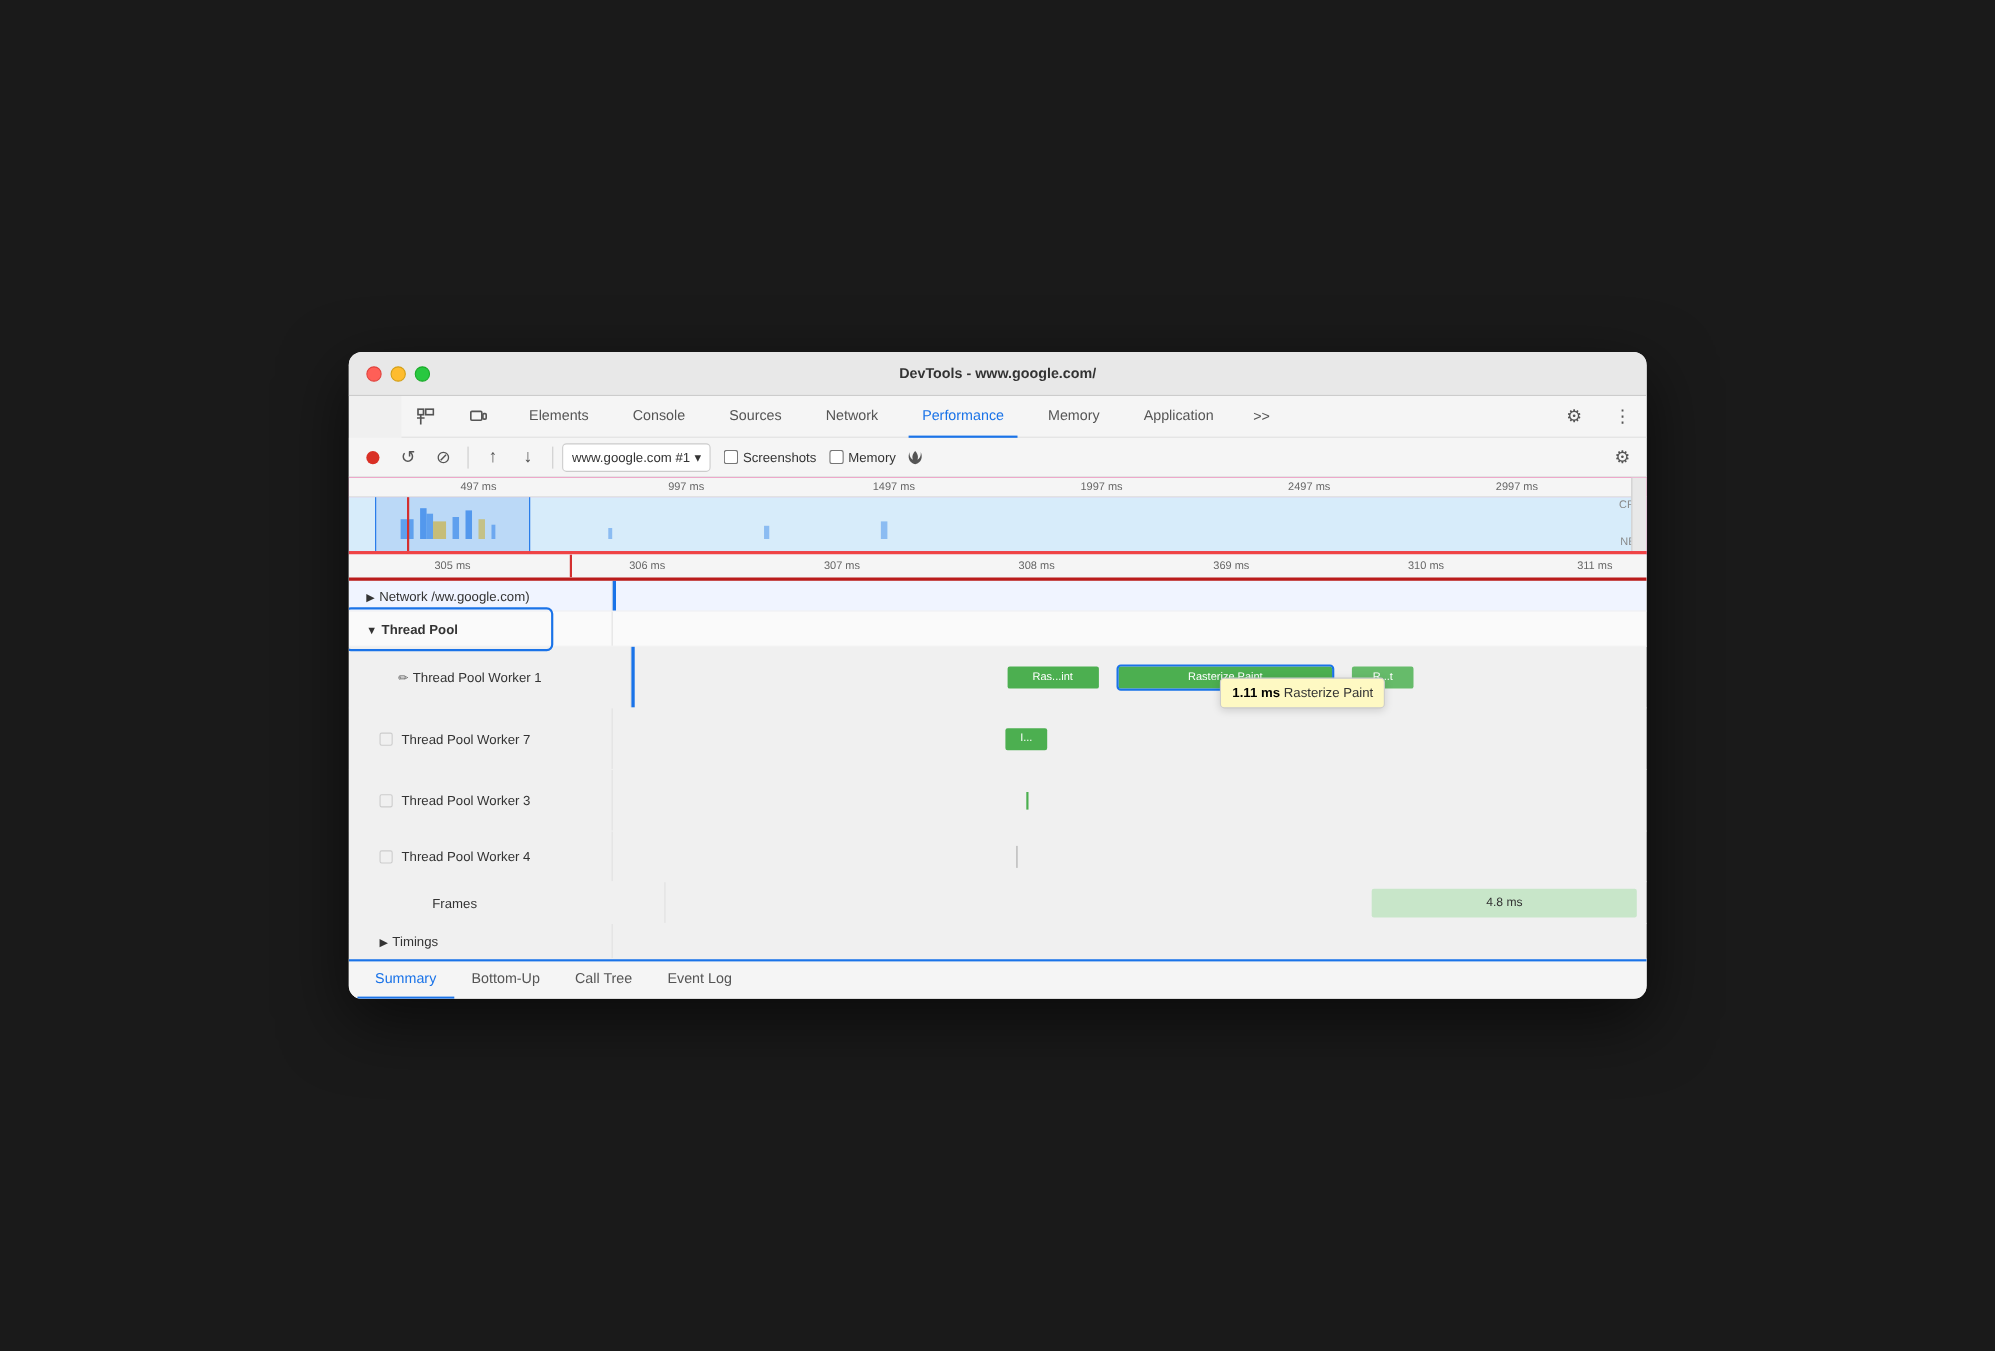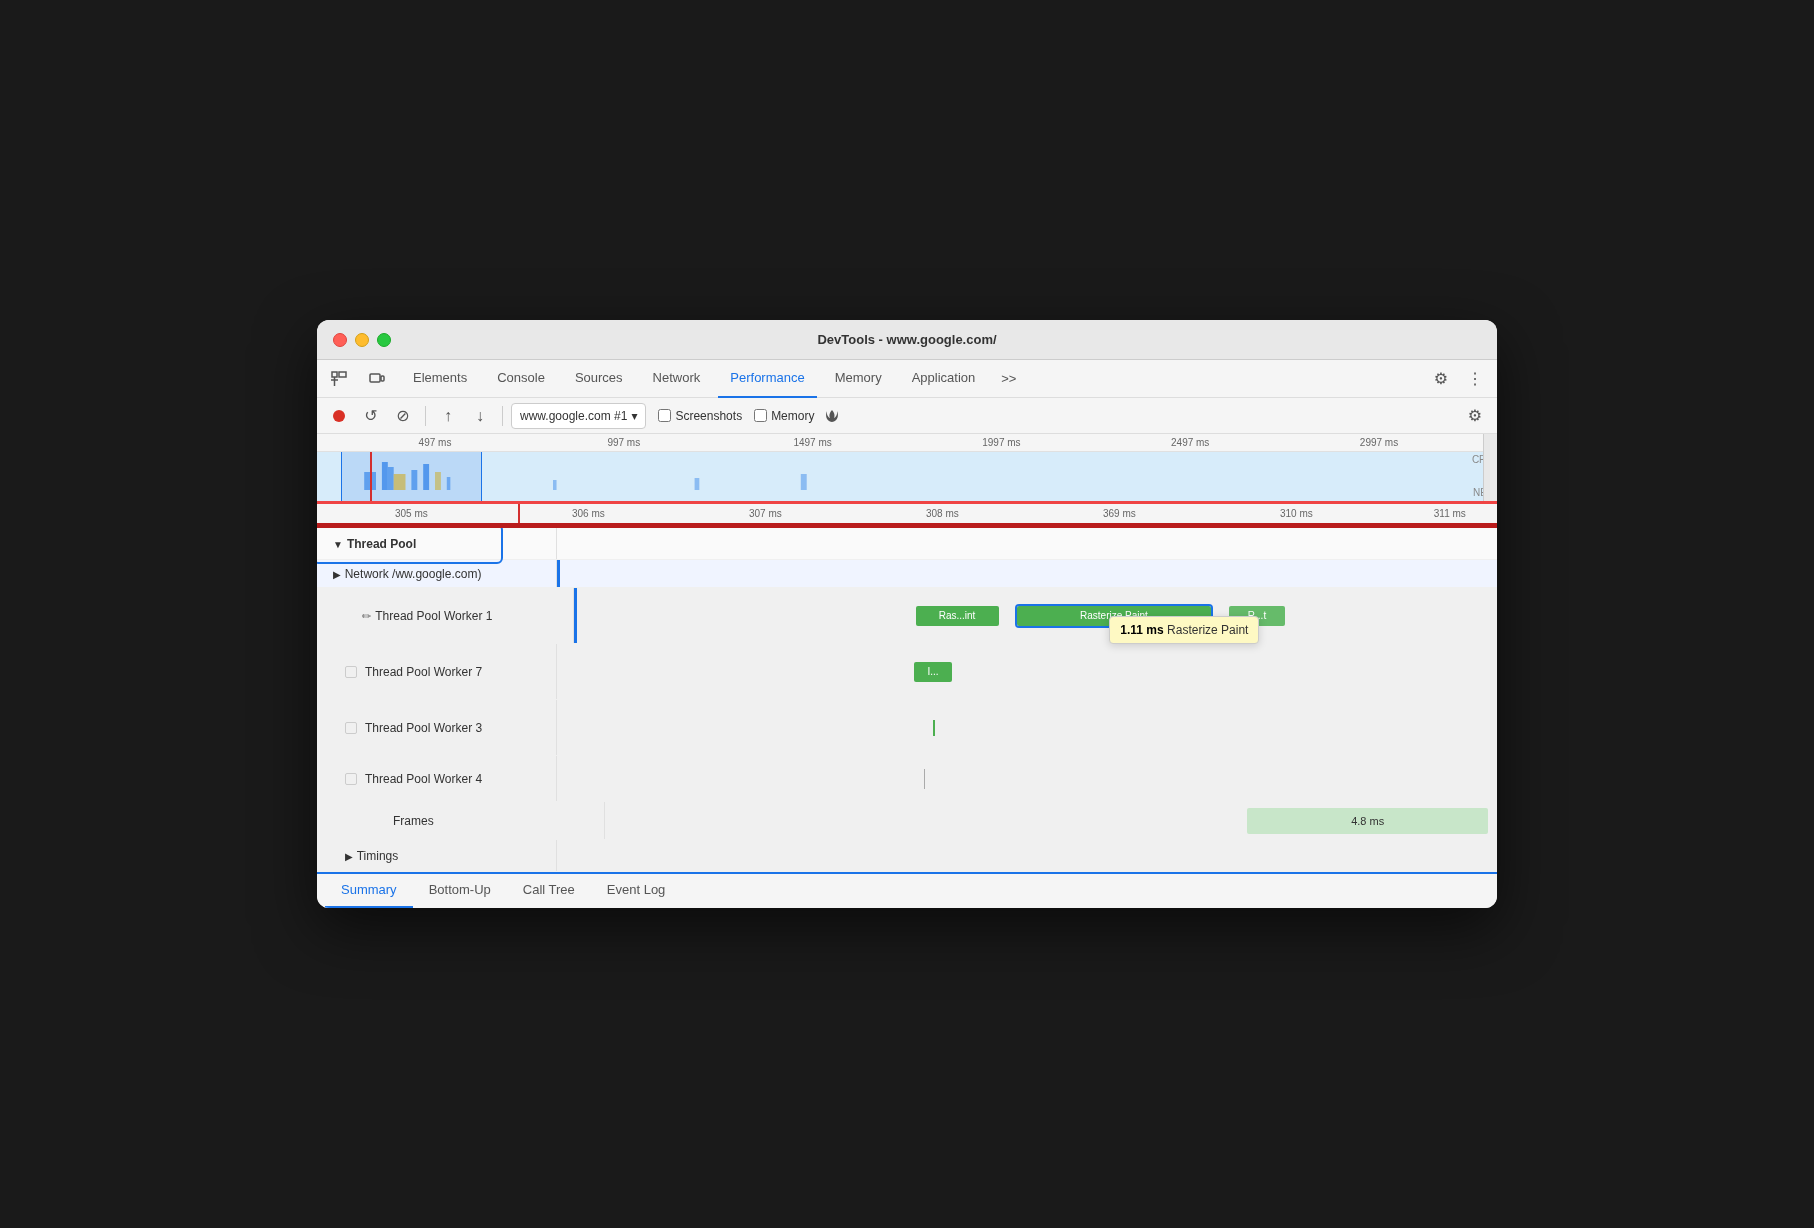--- a/index.html
+++ b/index.html
@@ -50,21 +50,22 @@
       color: #333;
     }
     
     .tabbar {
       background: #f5f5f5;
       border-bottom: 1px solid #ddd;
       display: flex;
       align-items: center;
       padding: 0 8px;
       height: 38px;
-      gap: 6px;
+      gap: 16px;
+      margin-left: 48px;
     }
     .devtools-icon {
       width: 28px;
       height: 28px;
       display: flex;
       align-items: center;
       justify-content: center;
       color: #555;
       font-size: 16px;
       cursor: pointer;
@@ -201,21 +202,21 @@
       top: 0;
       width: 14px;
       height: 100%;
       background: #e8e8e8;
       border-left: 1px solid #ccc;
     }
     
     .detail-ruler {
       height: 24px;
       background: #f5f5f5;
-      border-bottom: 5px solid #b91c1c;
+      border-bottom: 3px solid #b91c1c;
       display: flex;
       align-items: center;
       position: relative;
       overflow: hidden;
     }
     .detail-ruler-tick {
       position: absolute;
       font-size: 10px;
       color: #666;
       transform: translateX(-50%);
@@ -507,39 +508,39 @@
     <span class="detail-ruler-tick" style="left:53%">308 ms</span>
     <span class="detail-ruler-tick" style="left:68%">369 ms</span>
     <span class="detail-ruler-tick" style="left:83%">310 ms</span>
     <span class="detail-ruler-tick" style="left:96%">311 ms</span>
 
     <div style="position:absolute;left:17%;top:0;bottom:0;width:2px;background:#d32f2f;pointer-events:none;"></div>
   </div>
 
   <div class="tracks-container">
 
+    <div class="track-row network-row" style="height:28px;background:#f0f4ff;">
+      <div class="track-label">
+        <span class="icon-chevron-right"></span>
+        <span>Network /ww.google.com)</span>
+      </div>
+      <div class="track-content">
+        <div class="left-accent"></div>
+      </div>
+    </div>
+
     <div class="track-row thread-pool-header" style="position:relative;">
       <div class="track-label" style="font-weight:600;">
         <span class="icon-chevron-down"></span>
         <span class="thread-pool-label">Thread Pool</span>
       </div>
       <div class="track-content">
       </div>
 
       <div class="thread-pool-box" style="left:-4px;top:-4px;width:190px;height:40px;"></div>
-    </div>
-
-    <div class="track-row network-row" style="height:28px;background:#f0f4ff;">
-      <div class="track-label">
-        <span class="icon-chevron-right"></span>
-        <span>Network /ww.google.com)</span>
-      </div>
-      <div class="track-content">
-        <div class="left-accent"></div>
-      </div>
     </div>
 
     <div class="track-row" style="height:56px;position:relative;padding-left:17px;">
       <div class="track-label indent1">
         <span class="icon-pencil"></span>
         <span>Thread Pool Worker 1</span>
       </div>
       <div class="track-content" style="position:relative;">
 
         <div class="flame-bar rasterize" style="left:37%;width:9%;">

